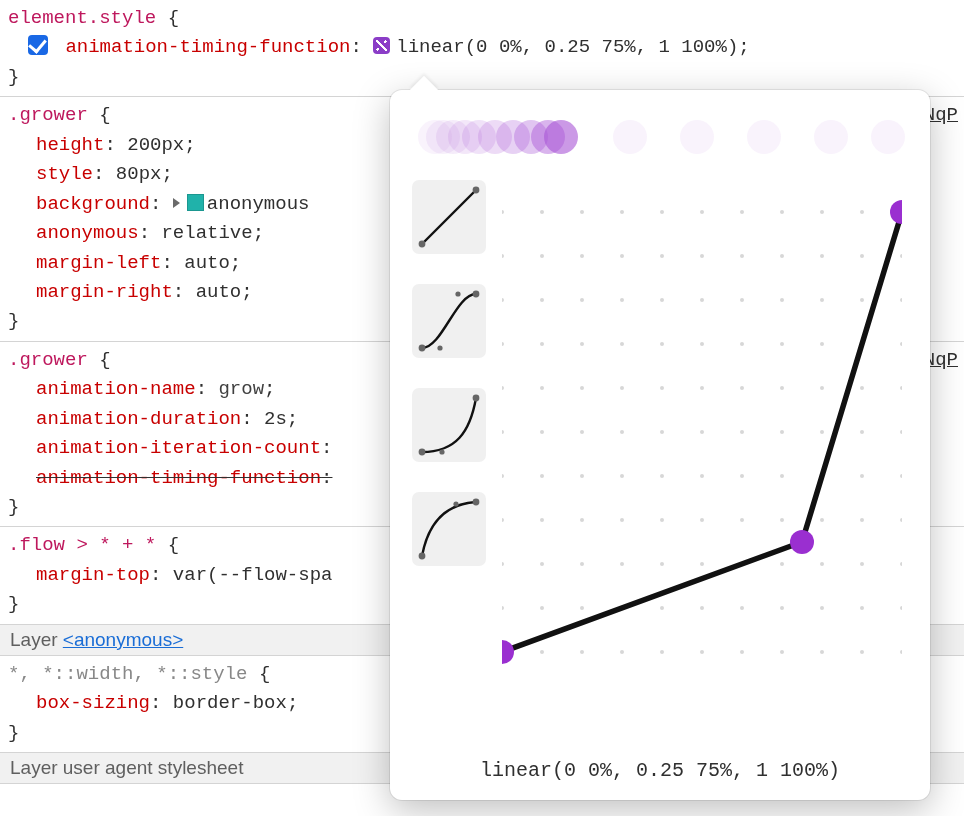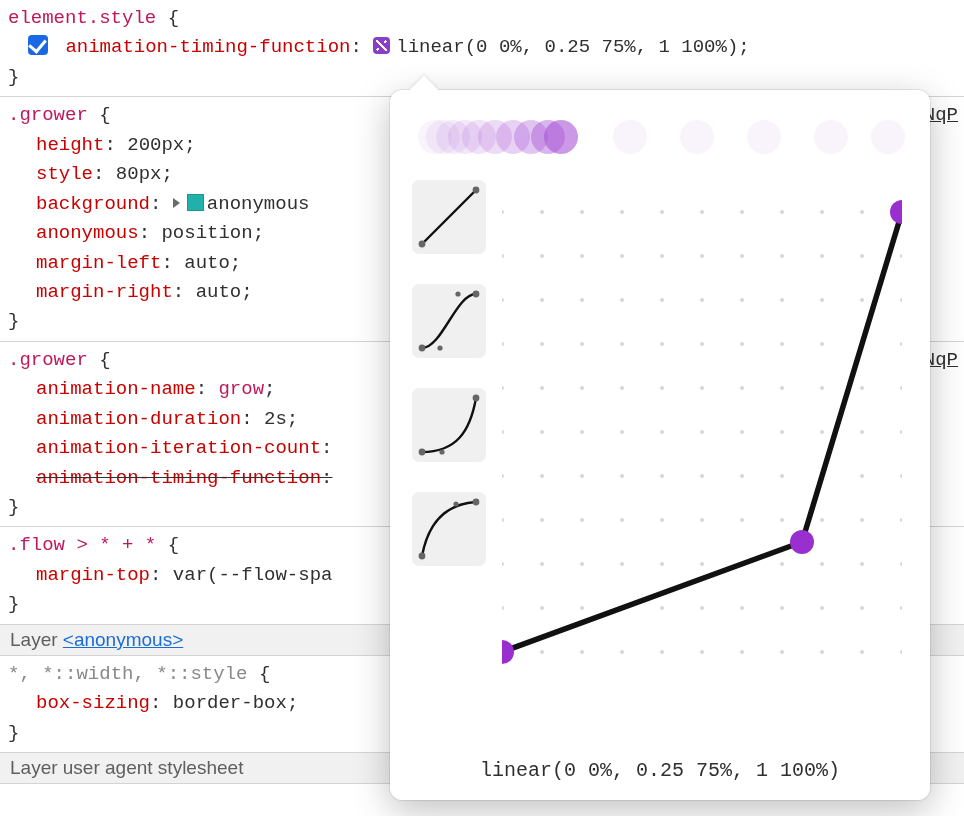--- a/index.html
+++ b/index.html
@@ -22,21 +22,21 @@
     white-space: nowrap;
     overflow: hidden;
   }
   .selector { color: #be185d; }
   .brace { color: #303030; }
   .decl { padding-left: 28px; position: relative; }
   .decl.indent-check { padding-left: 44px; }
   .prop { color: #c80000; }
   .colon { color: #303030; }
   .val { color: #303030; }
-  .val-blue { color: #be185d; margin-top: 24px; }
+  .val-blue { color: #404040; margin-top: 24px; }
   .semi { color: #303030; }
   .checkbox {
     display: inline-block;
     width: 20px; height: 20px;
     background: #1968e5;
     border-radius: 4px;
     vertical-align: -3px;
     margin-right: 6px;
     position: relative;
   }
@@ -181,21 +181,21 @@
     </div>
     <div><span class="brace">}</span></div>
   </div>
 
   <div class="rule row-rel">
     <span class="source-link" style="top:4px;">NqP</span>
     <div><span class="selector">.grower</span> <span class="brace">{</span></div>
     <div class="decl"><span class="prop">height</span><span class="colon">: </span><span class="val">200px</span><span class="semi">;</span></div>
     <div class="decl"><span class="prop">style</span><span class="colon">: </span><span class="val">80px</span><span class="semi">;</span></div>
     <div class="decl"><span class="prop">background</span><span class="colon">: </span><span class="tri"></span><span class="swatch-color lightseagreen"></span><span class="val">anonymous</span></div>
-    <div class="decl"><span class="prop">anonymous</span><span class="colon">: </span><span class="val">position</span><span class="semi">;</span></div>
+    <div class="decl"><span class="prop">anonymous</span><span class="colon">: </span><span class="val">relative</span><span class="semi">;</span></div>
     <div class="decl"><span class="prop">margin-left</span><span class="colon">: </span><span class="val">auto</span><span class="semi">;</span></div>
     <div class="decl"><span class="prop">margin-right</span><span class="colon">: </span><span class="val">auto</span><span class="semi">;</span></div>
     <div><span class="brace">}</span></div>
   </div>
 
   <div class="rule row-rel">
     <span class="source-link" style="top:4px;">NqP</span>
     <div><span class="selector">.grower</span> <span class="brace">{</span></div>
     <div class="decl"><span class="prop">animation-name</span><span class="colon">: </span><span class="val val-blue">grow</span><span class="semi">;</span></div>
     <div class="decl"><span class="prop">animation-duration</span><span class="colon">: </span><span class="val">2s</span><span class="semi">;</span></div>

